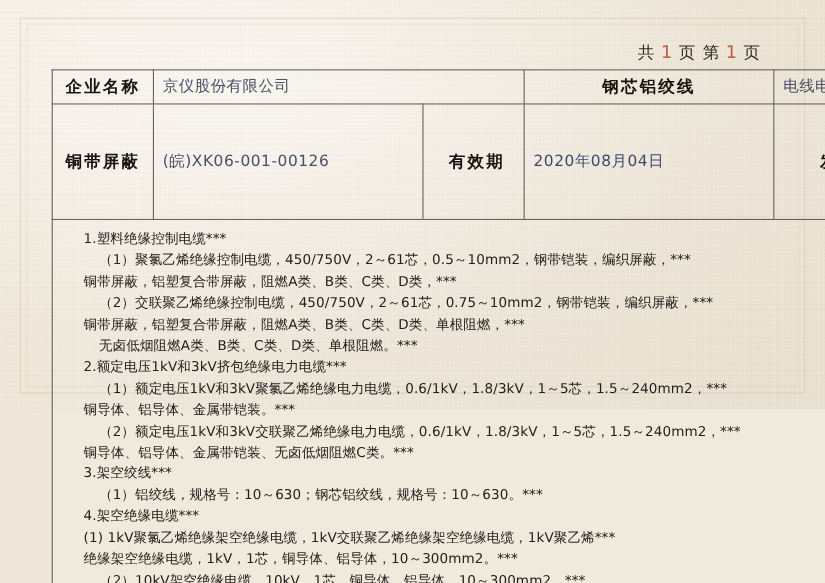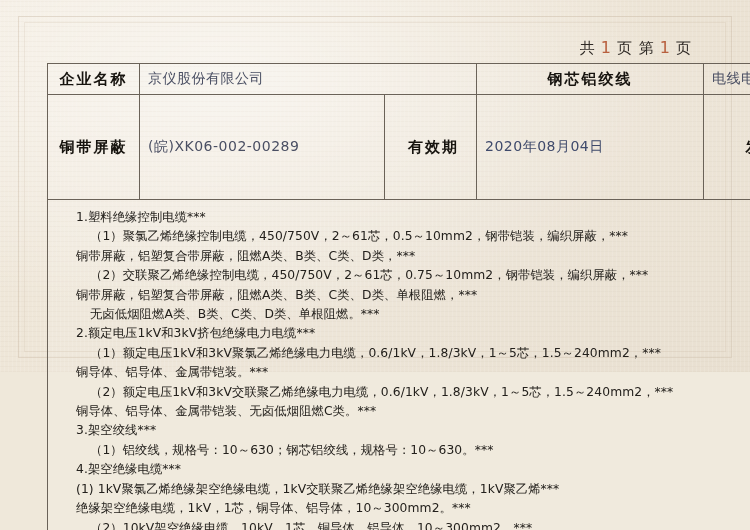--- a/index.html
+++ b/index.html
@@ -147,21 +147,21 @@
     </colgroup>
     <tbody>
       <tr>
         <td class="label" style="width: 92px;">企业名称</td>
         <td class="value" colspan="2" style="width: 337px;">京仪股份有限公司</td>
         <td class="label" style="width: 92px;">钢芯铝绞线</td>
         <td class="value" style="width: 135px;">电线电缆</td>
       </tr>
       <tr>
           <td class="label" style="width: 92px;">铜带屏蔽</td>
-          <td class="value cell-serial" style="width: 140px;">(皖)XK06-002-00289</td>
+          <td class="value cell-serial" style="width: 140px;">(皖)XK06-001-00126</td>
           <td class="label" style="width: 70px; padding-left: 14px;">有效期</td>
           <td class="value blue" style="width: 127px; margin-left: 44px;">2020年08月04日</td>
           <td class="label" style="width: 92px;">发证日期</td>
           <td class="value blue" style="width: 135px;">2017年02月13日</td>
         </tr>
 
       <tr>
         <td class="body-cell" colspan="6">
           <div class="body-text" id="content-lines">
               <div class="ln indent1">1.塑料绝缘控制电缆***</div>

